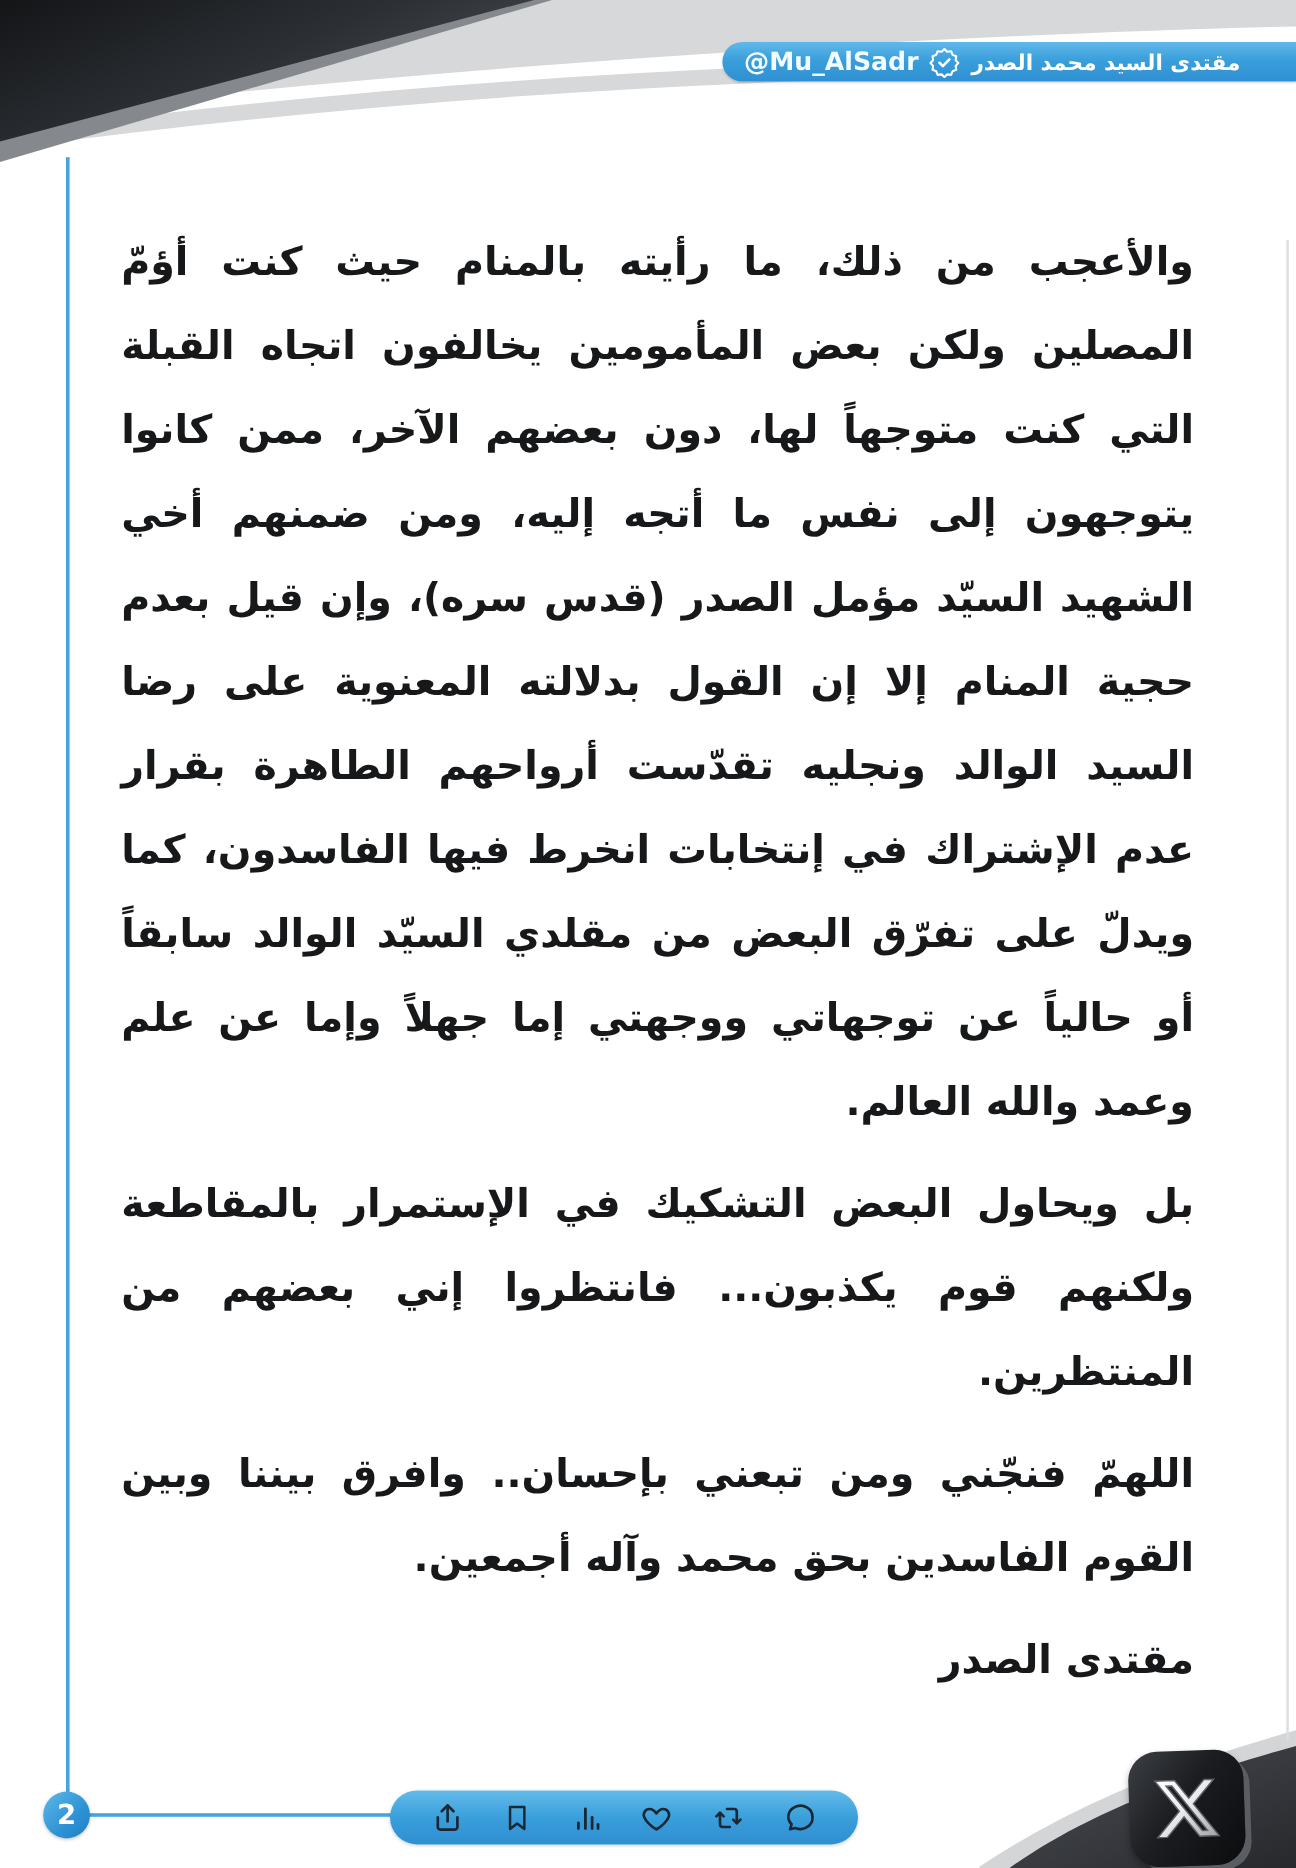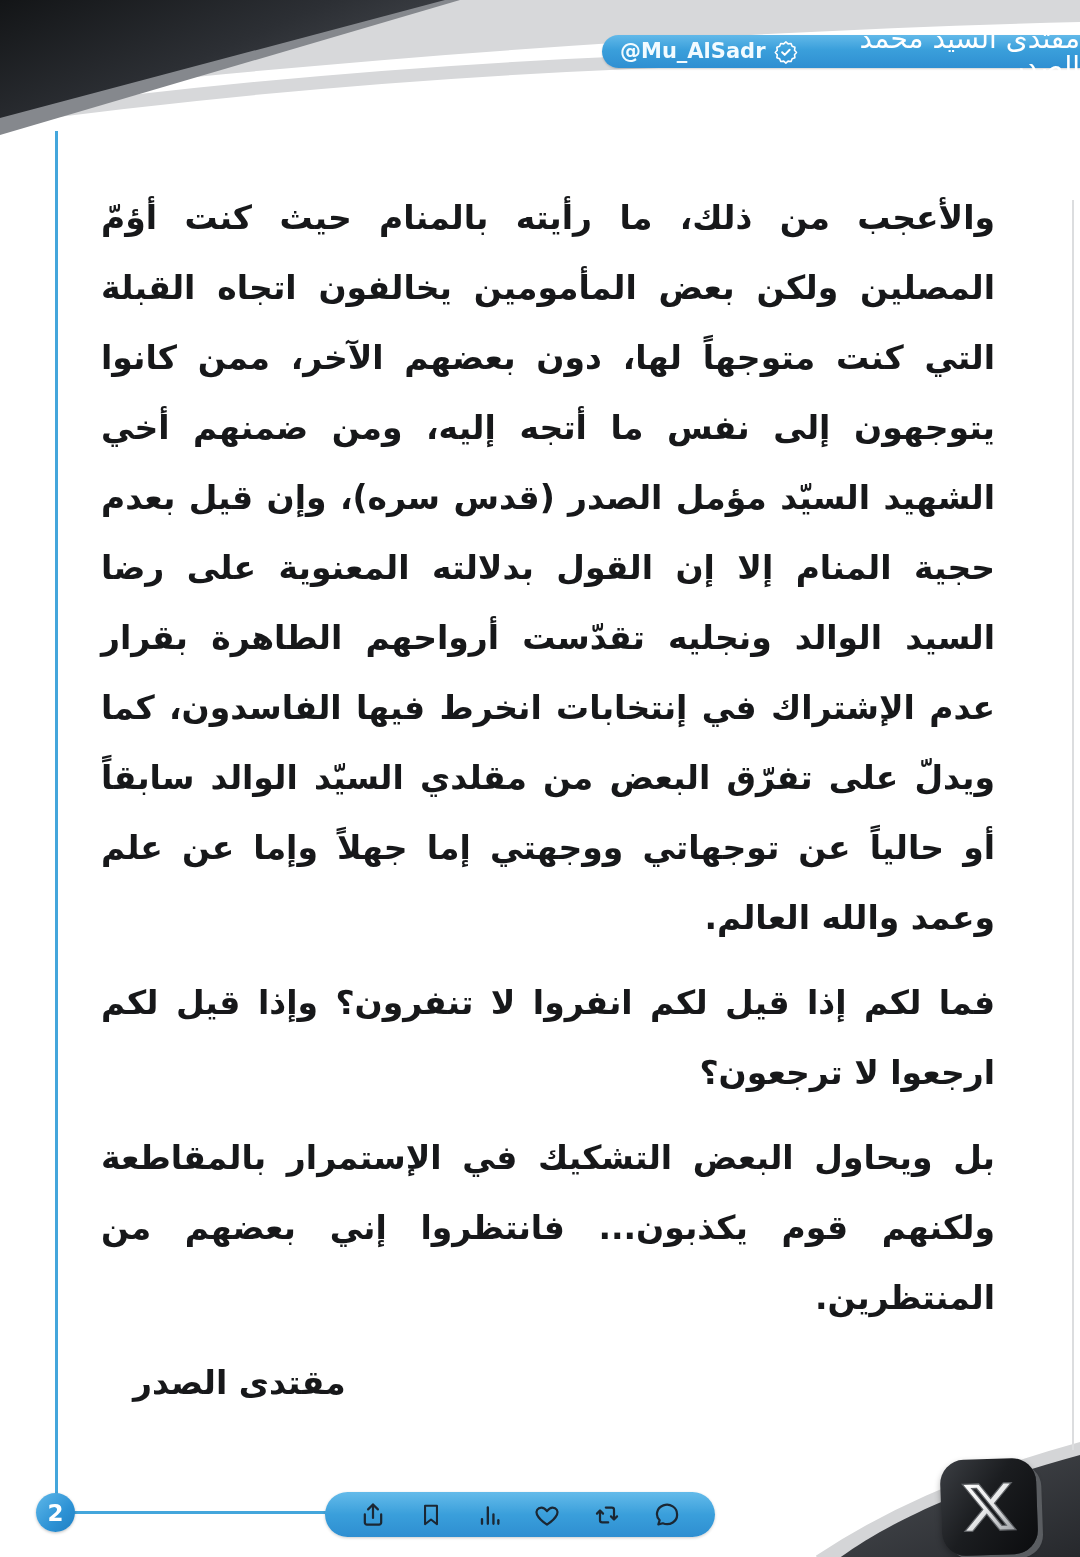--- a/index.html
+++ b/index.html
@@ -12,32 +12,32 @@
   .header-deco{position:absolute;top:0;left:0;width:1080px;height:200px;pointer-events:none;}
   
   .banner{
     position:absolute;top:35px;right:0;height:33px;width:478px;
     border-radius:18px 0 0 18px;
     background:linear-gradient(180deg,#62b9e9 0%,#3a9fdb 45%,#2f8fd2 100%);
     display:flex;flex-direction:row;align-items:center;justify-content:flex-end;
     direction:rtl;gap:9px;padding-left:18px;box-sizing:border-box;
     box-shadow:0 1px 2px rgba(0,0,0,.18);
   }
-  .banner .ar-name{color:#fff;font-weight:normal;font-size:28px;line-height:1;padding-top:2px;}
+  .banner .ar-name{color:#fff;font-weight:bold;font-size:18px;line-height:1;padding-top:2px;}
   .banner .handle{color:#f2fbff;font-weight:bold;font-size:21px;line-height:1;direction:ltr;}
   .banner svg{display:block;}
   
   .text-block{
     position:absolute;top:168px;left:86px;right:70px;
     direction:rtl;text-align:justify;
     font-size:33px;font-weight:bold;color:#17181a;line-height:70px;
   }
   .text-block p{margin:15px;}
   .signature{
-    margin-top:22px;text-align:left;padding-left:32px;direction:rtl;
+    margin-top:22px;text-align:right;padding-left:32px;direction:rtl;
   }
   
   .v-line{position:absolute;left:55px;top:131px;width:3px;height:1364px;background:#44a6dc;}
   .h-line{position:absolute;left:72px;top:1511px;width:262px;height:3px;background:#44a6dc;}
   
   .page-circle{
     position:absolute;left:36px;top:1493px;width:39px;height:39px;border-radius:50%;
     background:linear-gradient(135deg,#5fb8e9 0%,#2d92d5 60%,#1f7fc2 100%);
     color:#fff;font-weight:bold;font-size:23px;
     display:flex;align-items:center;justify-content:center;
@@ -100,22 +100,22 @@
     <path d="M12 1.8l2.2 2 3-.4 1.1 2.8 2.8 1.1-.4 3 2 2.2-2 2.2.4 3-2.8 1.1-1.1 2.8-3-.4-2.2 2-2.2-2-3 .4-1.1-2.8-2.8-1.1.4-3-2-2.2 2-2.2-.4-3 2.8-1.1 1.1-2.8 3 .4z" fill="none" stroke="#ffffff" stroke-width="1.6" stroke-linejoin="round"></path>
     <path d="M8.2 12.3l2.6 2.6 5-5.2" fill="none" stroke="#ffffff" stroke-width="2" stroke-linecap="round" stroke-linejoin="round"></path>
   </svg>
   <span class="handle">@Mu_AlSadr</span>
 </div>
 
 <div class="v-line"></div>
 
 <div class="text-block">
   <p>والأعجب من ذلك، ما رأيته بالمنام حيث كنت أؤمّ المصلين ولكن بعض المأمومين يخالفون اتجاه القبلة التي كنت متوجهاً لها، دون بعضهم الآخر، ممن كانوا يتوجهون إلى نفس ما أتجه إليه، ومن ضمنهم أخي الشهيد السيّد مؤمل الصدر (قدس سره)، وإن قيل بعدم حجية المنام إلا إن القول بدلالته المعنوية على رضا السيد الوالد ونجليه تقدّست أرواحهم الطاهرة بقرار عدم الإشتراك في إنتخابات انخرط فيها الفاسدون، كما ويدلّ على تفرّق البعض من مقلدي السيّد الوالد سابقاً أو حالياً عن توجهاتي ووجهتي إما جهلاً وإما عن علم وعمد والله العالم.</p>
-  <p>فما لكم إذا قيل لكم انفروا لا تنفرون؟ وإذا قيل لكم ارجعوا لا ترجعون؟</p>
   <p>بل ويحاول البعض التشكيك في الإستمرار بالمقاطعة ولكنهم قوم يكذبون... فانتظروا إني بعضهم من المنتظرين.</p>
+  <p>اللهمّ فنجّني ومن تبعني بإحسان.. وافرق بيننا وبين القوم الفاسدين بحق محمد وآله أجمعين.</p>
   <p class="signature">مقتدى الصدر</p>
 </div>
 
 <div class="h-line"></div>
 
 <div class="page-circle">
   <span>2</span>
 </div>
 
 <div class="action-pill">

